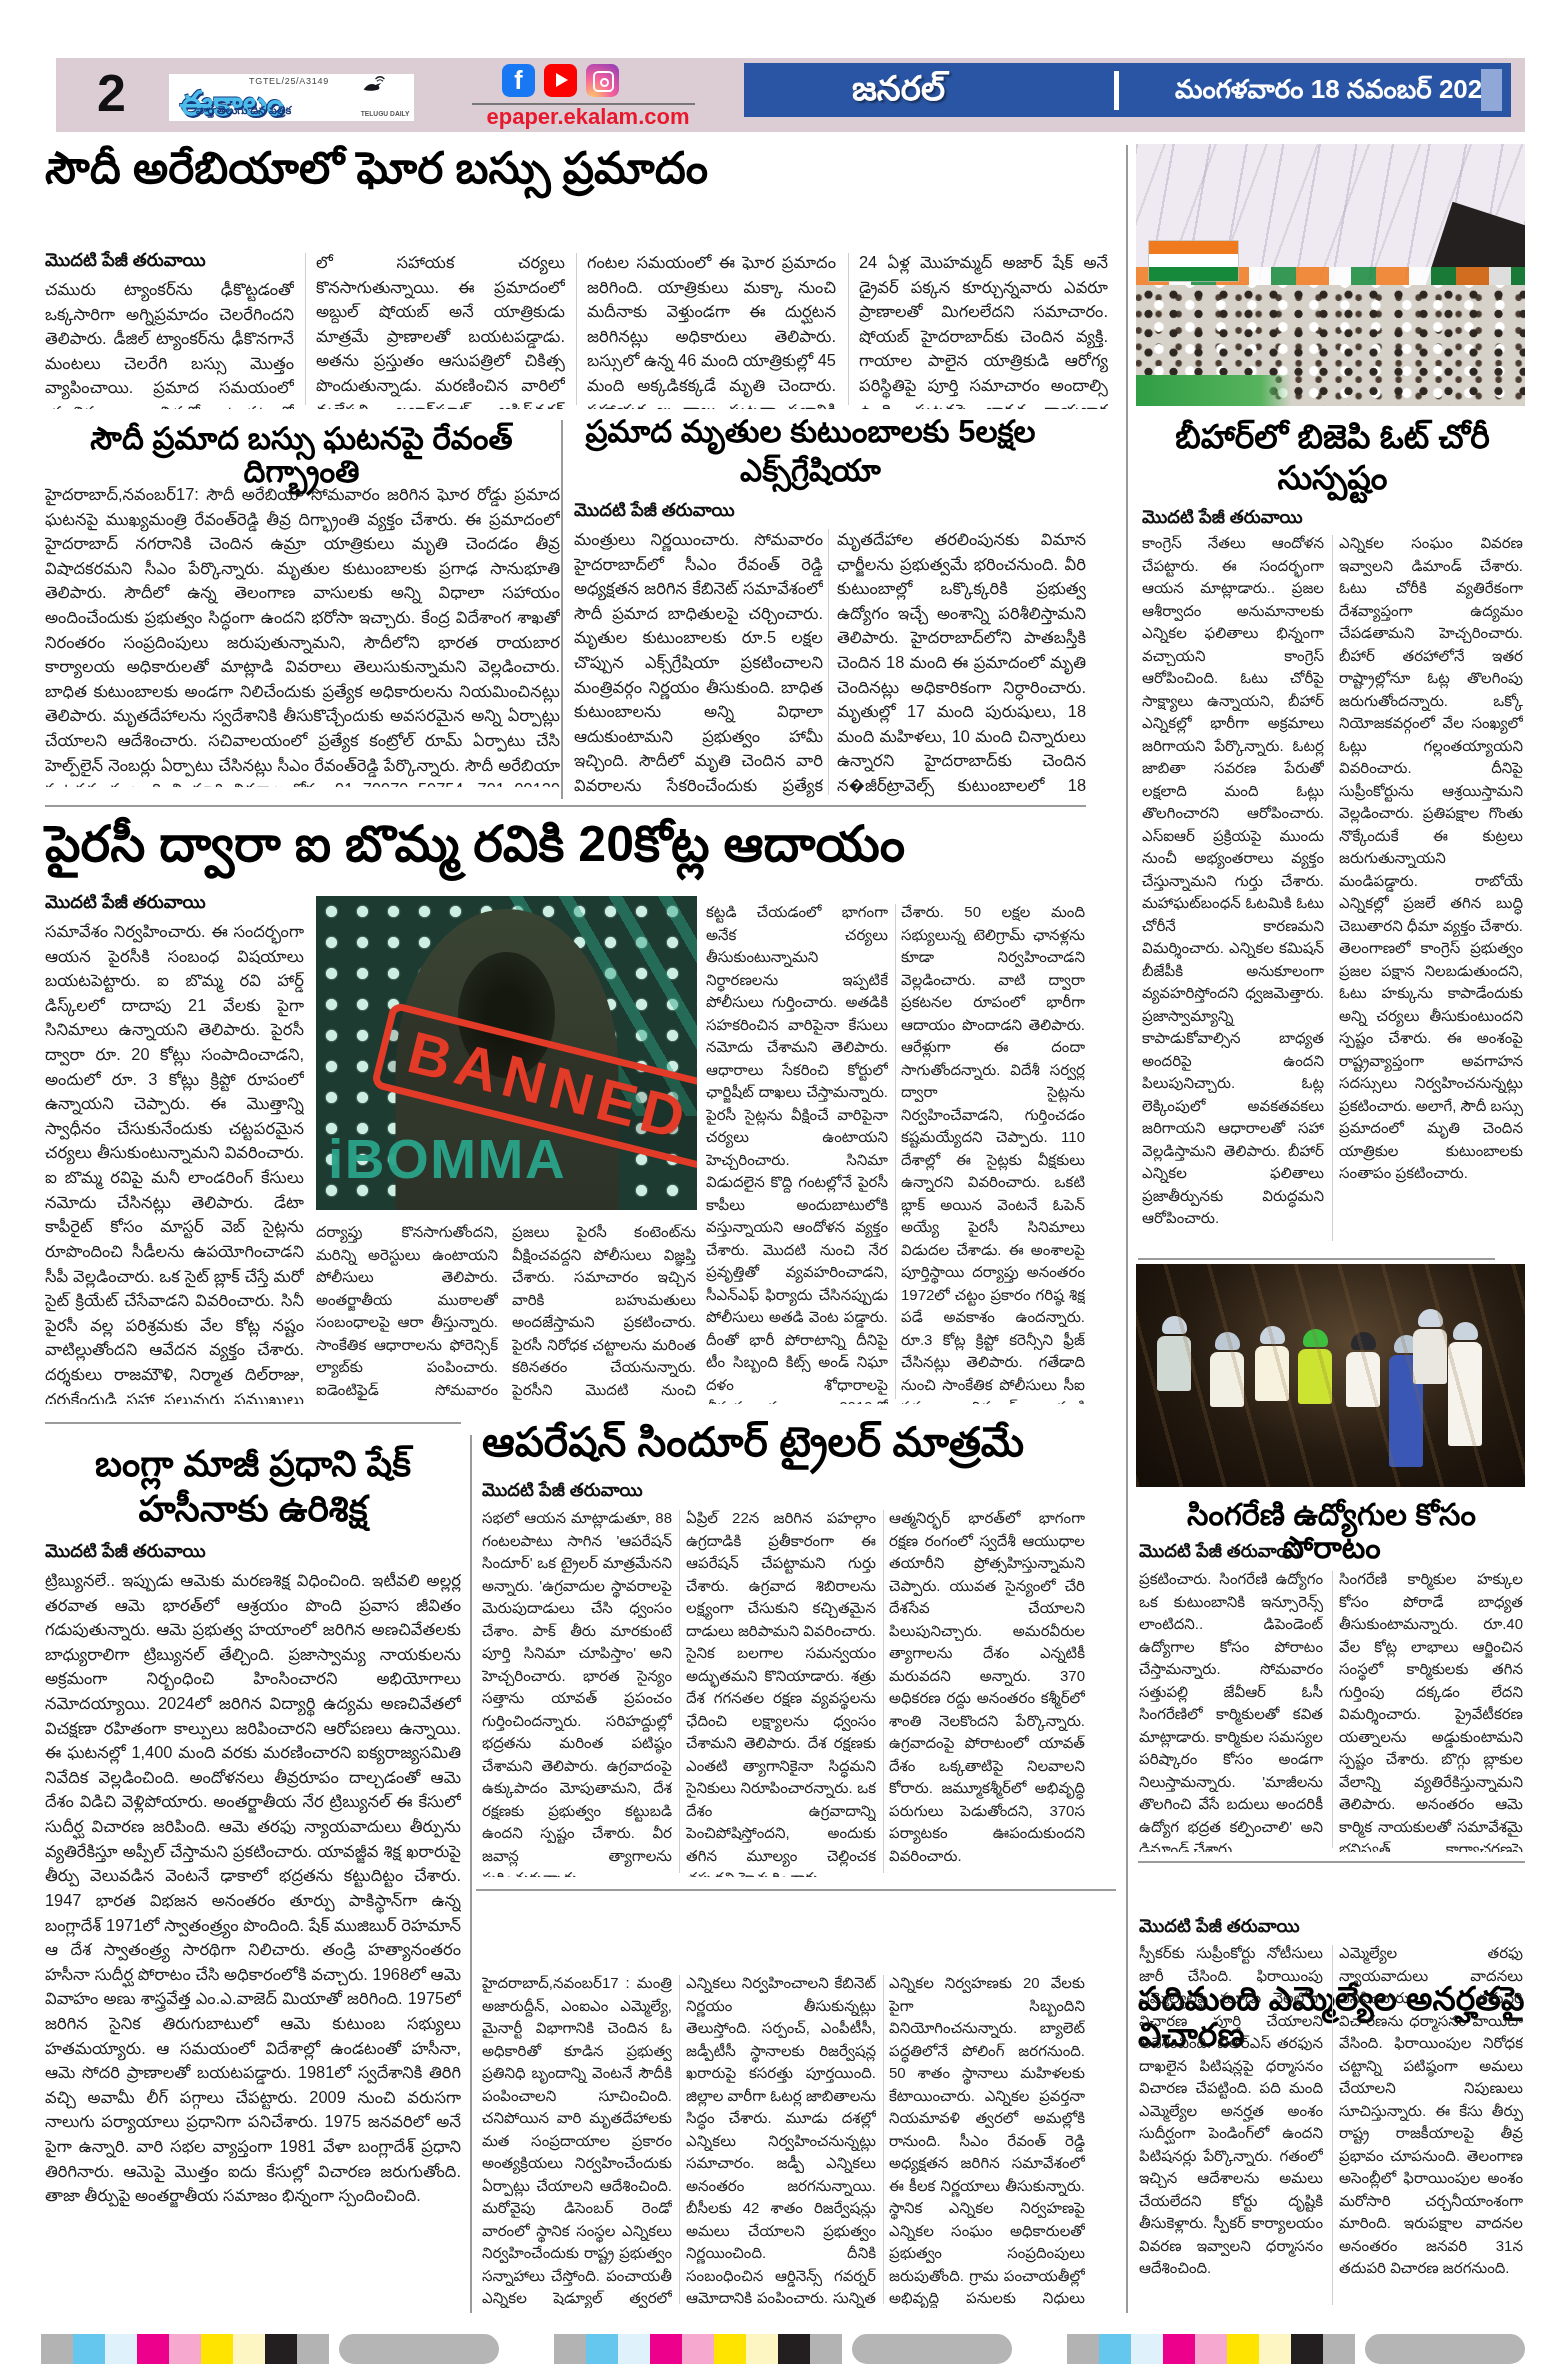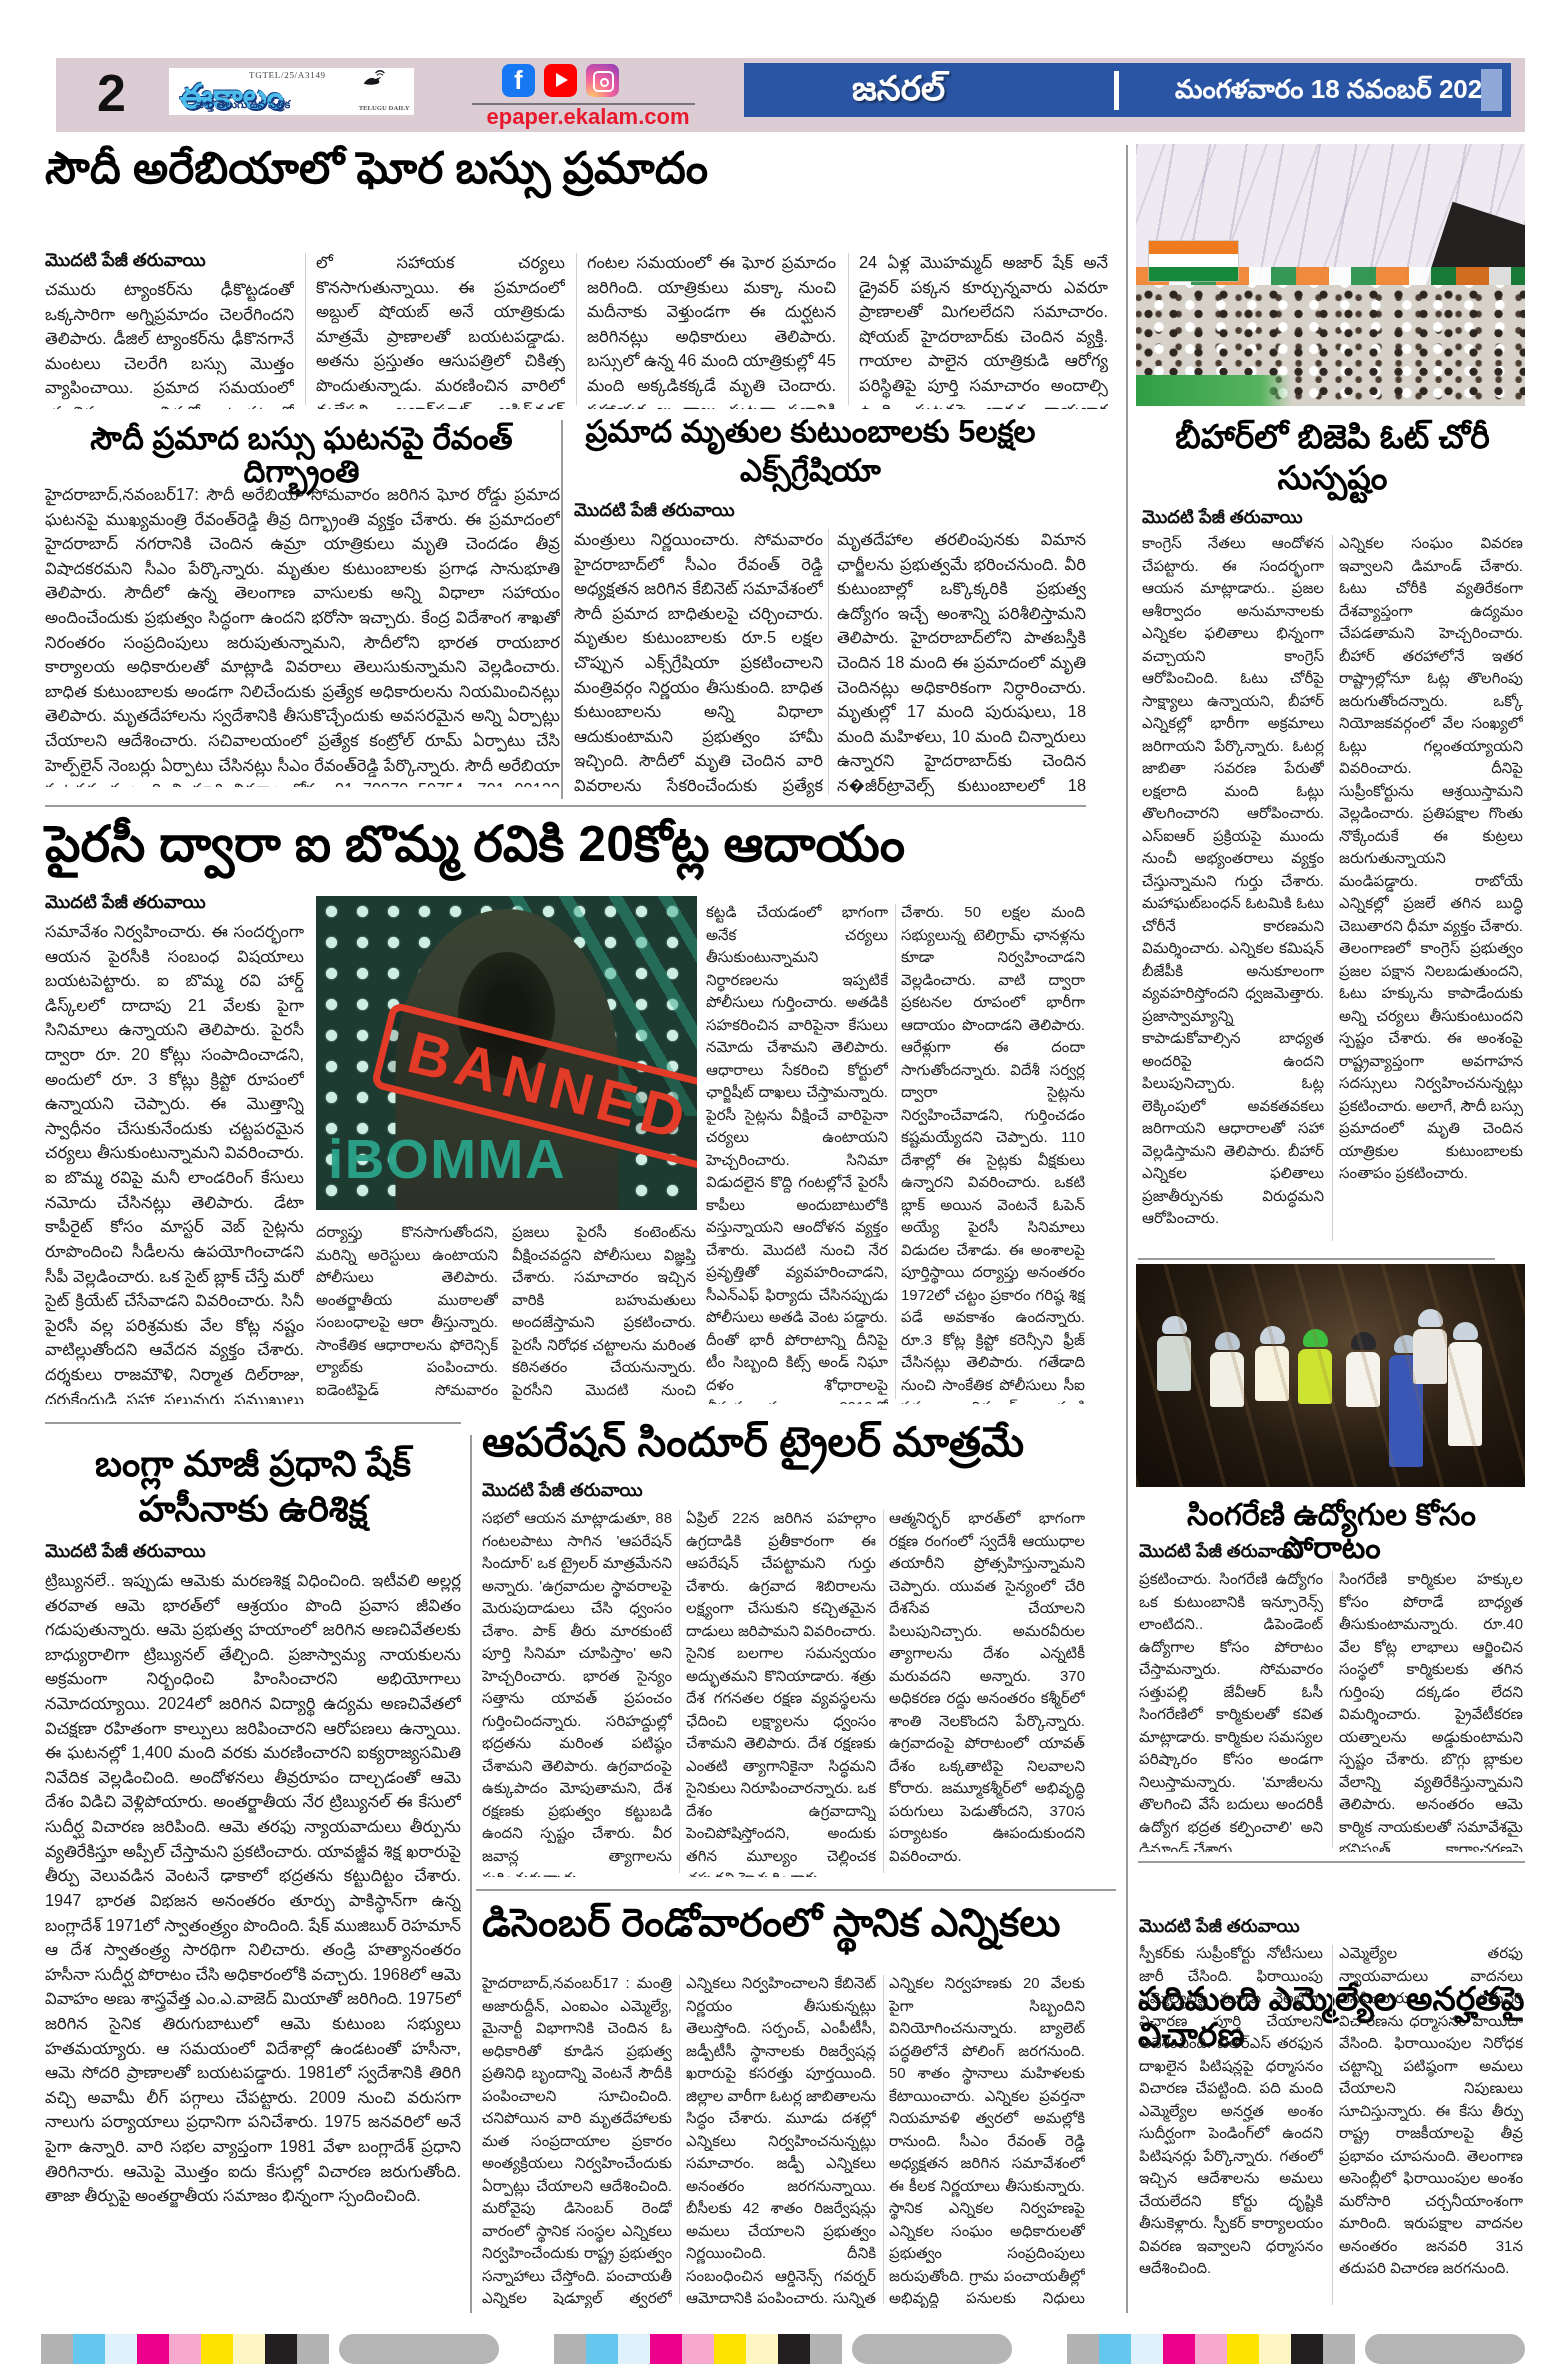--- a/index.html
+++ b/index.html
@@ -1,21 +1,21 @@
 <!DOCTYPE html>
 <html style="font-size:12px"><head>
 <meta charset="utf-8">
 <style>
   html,body{margin:0;padding:0;background:#ffffff;}
   .page{position:relative;width:1565px;height:2377px;background:#ffffff;overflow:hidden;
         font-family:"Liberation Sans",sans-serif;color:#1a1a1a;}
   
   .band{position:absolute;left:56px;top:58px;width:1469px;height:74px;background:#dccdd5;}
   .pagenum{position:absolute;left:41px;top:4.5px;font-size:52px;font-weight:bold;color:#111;}
-  .logobox{position:absolute;left:113px;top:10px;width:245px;height:47px;background:#ffffff;overflow:hidden;font-family:Liberation Serif, serif;}
+  .logobox{position:absolute;left:113px;top:16px;width:245px;height:47px;background:#ffffff;overflow:hidden;}
   .regno{position:absolute;left:80px;top:2.2px;font-size:9px;color:#444;letter-spacing:0.7px;}
   .logotext{position:absolute;left:10.4px;top:10.4px;font-size:34px;font-weight:bold;color:#4cbdeb;
             text-shadow:1.5px 1.5px 0 #16387c, -0.7px -0.7px 0 #16387c;text-align:center;}
   .tagline{position:absolute;left:27px;bottom:2.2px;font-size:11px;font-weight:bold;color:#16387c;}
   .tagline-en{position:absolute;right:4.5px;bottom:4.5px;font-size:6.7px;color:#555;font-weight:bold;}
   .crow{position:absolute;right:25px;top:1.5px;width:30px;height:16.4px;}
   .social{position:absolute;left:446px;top:6px;display:flex;gap:9px;}
   .sico{width:33px;height:33px;border-radius:7.4px;position:relative;}
   .fb{background:#1877f2;color:#fff;font-weight:bold;font-size:25px;text-align:center;line-height:33px;}
   .yt{background:#ff0000;}
@@ -186,21 +186,20 @@
   <div class="bcol" style="left:45px;top:1568px;width:416px;height:744px">ట్రిబ్యునలే.. ఇప్పుడు ఆమెకు మరణశిక్ష విధించింది. ఇటీవలి అల్లర్ల తరవాత ఆమె భారత్‌లో ఆశ్రయం పొంది ప్రవాస జీవితం గడుపుతున్నారు. ఆమె ప్రభుత్వ హయాంలో జరిగిన అణచివేతలకు బాధ్యురాలిగా ట్రిబ్యునల్ తేల్చింది. ప్రజాస్వామ్య నాయకులను అక్రమంగా నిర్బంధించి హింసించారని అభియోగాలు నమోదయ్యాయి. 2024లో జరిగిన విద్యార్థి ఉద్యమ అణచివేతలో విచక్షణా రహితంగా కాల్పులు జరిపించారని ఆరోపణలు ఉన్నాయి. ఈ ఘటనల్లో 1,400 మంది వరకు మరణించారని ఐక్యరాజ్యసమితి నివేదిక వెల్లడించింది. అందోళనలు తీవ్రరూపం దాల్చడంతో ఆమె దేశం విడిచి వెళ్లిపోయారు. అంతర్జాతీయ నేర ట్రిబ్యునల్ ఈ కేసులో సుదీర్ఘ విచారణ జరిపింది. ఆమె తరఫు న్యాయవాదులు తీర్పును వ్యతిరేకిస్తూ అప్పీల్ చేస్తామని ప్రకటించారు. యావజ్జీవ శిక్ష ఖరారుపై తీర్పు వెలువడిన వెంటనే ఢాకాలో భద్రతను కట్టుదిట్టం చేశారు. 1947 భారత విభజన అనంతరం తూర్పు పాకిస్థాన్‌గా ఉన్న బంగ్లాదేశ్ 1971లో స్వాతంత్ర్యం పొందింది. షేక్ ముజిబుర్ రెహమాన్ ఆ దేశ స్వాతంత్ర్య సారథిగా నిలిచారు. తండ్రి హత్యానంతరం హసీనా సుదీర్ఘ పోరాటం చేసి అధికారంలోకి వచ్చారు. 1968లో ఆమె వివాహం అణు శాస్త్రవేత్త ఎం.ఎ.వాజెద్ మియాతో జరిగింది. 1975లో జరిగిన సైనిక తిరుగుబాటులో ఆమె కుటుంబ సభ్యులు హతమయ్యారు. ఆ సమయంలో విదేశాల్లో ఉండటంతో హసీనా, ఆమె సోదరి ప్రాణాలతో బయటపడ్డారు. 1981లో స్వదేశానికి తిరిగి వచ్చి అవామీ లీగ్ పగ్గాలు చేపట్టారు. 2009 నుంచి వరుసగా నాలుగు పర్యాయాలు ప్రధానిగా పనిచేశారు. 1975 జనవరిలో అనే పైగా ఉన్నారి. వారి సభల వ్యాప్తంగా 1981 వేళా బంగ్లాదేశ్ ప్రధాని తిరిగినారు. ఆమెపై మొత్తం ఐదు కేసుల్లో విచారణ జరుగుతోంది. తాజా తీర్పుపై అంతర్జాతీయ సమాజం భిన్నంగా స్పందించింది.</div>
 
   <div class="hl" style="left:482px;top:1420px;width:632px;font-size:41px">ఆపరేషన్ సిందూర్  ట్రైలర్ మాత్రమే</div>
   <div class="byline" style="left:482px;top:1480px">మొదటి పేజీ తరువాయి</div>
   <div class="bcol" style="left:482px;top:1507px;width:190px;height:370px;font-size:15px">సభలో ఆయన మాట్లాడుతూ, 88 గంటలపాటు సాగిన 'ఆపరేషన్ సిందూర్' ఒక ట్రైలర్ మాత్రమేనని అన్నారు. 'ఉగ్రవాదుల స్థావరాలపై మెరుపుదాడులు చేసి ధ్వంసం చేశాం. పాక్ తీరు మారకుంటే పూర్తి సినిమా చూపిస్తాం' అని హెచ్చరించారు. భారత సైన్యం సత్తాను యావత్ ప్రపంచం గుర్తించిందన్నారు. సరిహద్దుల్లో భద్రతను మరింత పటిష్ఠం చేశామని తెలిపారు. ఉగ్రవాదంపై ఉక్కుపాదం మోపుతామని, దేశ రక్షణకు ప్రభుత్వం కట్టుబడి ఉందని స్పష్టం చేశారు. వీర జవాన్ల త్యాగాలను స్మరించుకున్నారు.</div>
   <div class="bcol" style="left:686px;top:1507px;width:190px;height:370px;font-size:15px">ఏప్రిల్ 22న జరిగిన పహల్గాం ఉగ్రదాడికి ప్రతీకారంగా ఈ ఆపరేషన్ చేపట్టామని గుర్తు చేశారు. ఉగ్రవాద శిబిరాలను లక్ష్యంగా చేసుకుని కచ్చితమైన దాడులు జరిపామని వివరించారు. సైనిక బలగాల సమన్వయం అద్భుతమని కొనియాడారు. శత్రు దేశ గగనతల రక్షణ వ్యవస్థలను ఛేదించి లక్ష్యాలను ధ్వంసం చేశామని తెలిపారు. దేశ రక్షణకు ఎంతటి త్యాగానికైనా సిద్ధమని సైనికులు నిరూపించారన్నారు. ఒక దేశం ఉగ్రవాదాన్ని పెంచిపోషిస్తోందని, అందుకు తగిన మూల్యం చెల్లించక తప్పదని హెచ్చరించారు.</div>
   <div class="bcol" style="left:889px;top:1507px;width:196px;height:370px;font-size:15px">ఆత్మనిర్భర్ భారత్‌లో భాగంగా రక్షణ రంగంలో స్వదేశీ ఆయుధాల తయారీని ప్రోత్సహిస్తున్నామని చెప్పారు. యువత సైన్యంలో చేరి దేశసేవ చేయాలని పిలుపునిచ్చారు. అమరవీరుల త్యాగాలను దేశం ఎన్నటికీ మరువదని అన్నారు. 370 అధికరణ రద్దు అనంతరం కశ్మీర్‌లో శాంతి నెలకొందని పేర్కొన్నారు. ఉగ్రవాదంపై పోరాటంలో యావత్ దేశం ఒక్కతాటిపై నిలవాలని కోరారు. జమ్మూకశ్మీర్‌లో అభివృద్ధి పరుగులు పెడుతోందని, 370స పర్యాటకం ఊపందుకుందని వివరించారు.</div>
   <div class="thinrule" style="left:679px;top:1510px;height:363px"></div>
   <div class="thinrule" style="left:883px;top:1510px;height:363px"></div>
 
-  <div class="hl" style="left:482px;top:1902px;width:632px;font-size:39px">డిసెంబర్ రెండోవారంలో స్థానిక ఎన్నికలు</div>
   <div class="bcol" style="left:482px;top:1972px;width:190px;height:336px;font-size:15px">హైదరాబాద్,నవంబర్17 : మంత్రి అజారుద్దీన్, ఎంఐఎం ఎమ్మెల్యే, మైనార్టీ విభాగానికి చెందిన ఓ అధికారితో కూడిన ప్రభుత్వ ప్రతినిధి బృందాన్ని వెంటనే సౌదీకి పంపించాలని సూచించింది. చనిపోయిన వారి మృతదేహాలకు మత సంప్రదాయాల ప్రకారం అంత్యక్రియలు నిర్వహించేందుకు ఏర్పాట్లు చేయాలని ఆదేశించింది. మరోవైపు డిసెంబర్ రెండో వారంలో స్థానిక సంస్థల ఎన్నికలు నిర్వహించేందుకు రాష్ట్ర ప్రభుత్వం సన్నాహాలు చేస్తోంది. పంచాయతీ ఎన్నికల షెడ్యూల్ త్వరలో విడుదల కానుంది. డిసెంబర్ 1 నుంచి నామినేషన్ల ప్రక్రియ ప్రారంభం కానుంది.</div>
   <div class="bcol" style="left:686px;top:1972px;width:190px;height:336px;font-size:15px">ఎన్నికలు నిర్వహించాలని కేబినెట్ నిర్ణయం తీసుకున్నట్లు తెలుస్తోంది. సర్పంచ్, ఎంపీటీసీ, జడ్పీటీసీ స్థానాలకు రిజర్వేషన్ల ఖరారుపై కసరత్తు పూర్తయింది. జిల్లాల వారీగా ఓటర్ల జాబితాలను సిద్ధం చేశారు. మూడు దశల్లో ఎన్నికలు నిర్వహించనున్నట్లు సమాచారం. జడ్పీ ఎన్నికలు అనంతరం జరగనున్నాయి. బీసీలకు 42 శాతం రిజర్వేషన్లు అమలు చేయాలని ప్రభుత్వం నిర్ణయించింది. దీనికి సంబంధించిన ఆర్డినెన్స్ గవర్నర్ ఆమోదానికి పంపించారు. సున్నిత ప్రాంతాల్లో అదనపు బలగాలు మోహరించనున్నారు.</div>
   <div class="bcol" style="left:889px;top:1972px;width:196px;height:336px;font-size:15px">ఎన్నికల నిర్వహణకు 20 వేలకు పైగా సిబ్బందిని వినియోగించనున్నారు. బ్యాలెట్ పద్ధతిలోనే పోలింగ్ జరగనుంది. 50 శాతం స్థానాలు మహిళలకు కేటాయించారు. ఎన్నికల ప్రవర్తనా నియమావళి త్వరలో అమల్లోకి రానుంది. సీఎం రేవంత్ రెడ్డి అధ్యక్షతన జరిగిన సమావేశంలో ఈ కీలక నిర్ణయాలు తీసుకున్నారు. స్థానిక ఎన్నికల నిర్వహణపై ఎన్నికల సంఘం అధికారులతో ప్రభుత్వం సంప్రదింపులు జరుపుతోంది. గ్రామ పంచాయతీల్లో అభివృద్ధి పనులకు నిధులు విడుదల చేయనున్నట్లు ప్రకటించారు.</div>
   <div class="thinrule" style="left:679px;top:1975px;height:329px"></div>
   <div class="thinrule" style="left:883px;top:1975px;height:329px"></div>
 
   <div class="tunnel">
     <div class="fig" style="left:21px;top:52px">
       <div class="helm" style="background:#c9d4df"></div>
         <div class="torso" style="background:#cfd8d2"></div>

